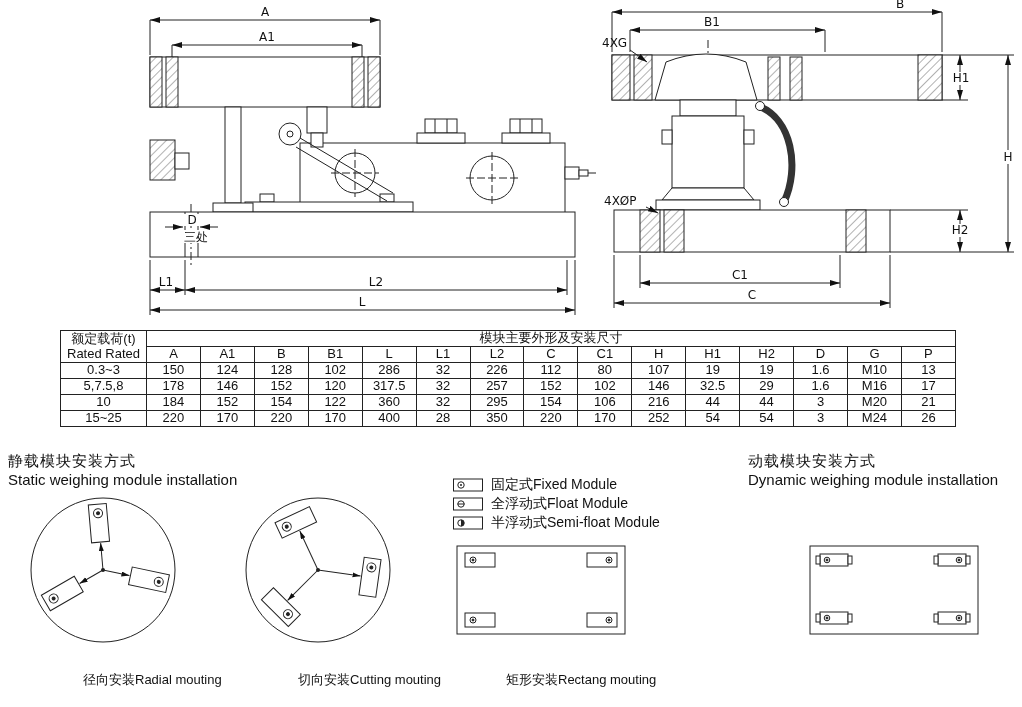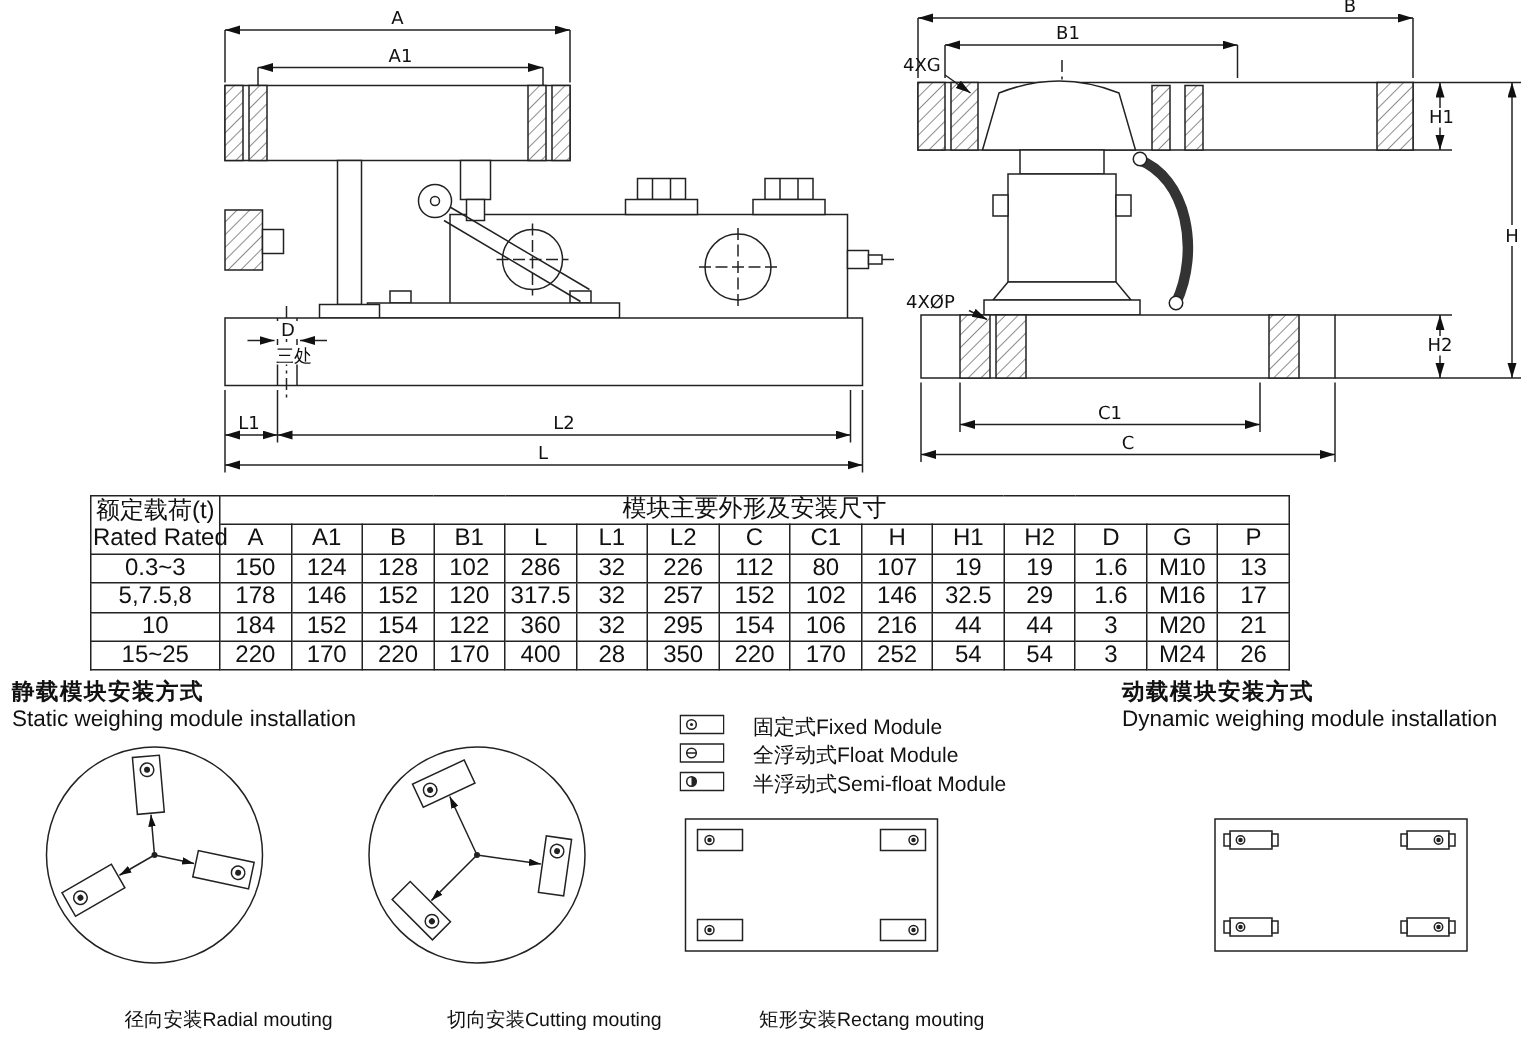--- a/index.html
+++ b/index.html
@@ -2,28 +2,28 @@
 <html><head>
 <meta charset="utf-8">
 <style>
   *{margin:0;padding:0;box-sizing:border-box}
   body{background:#fff;font-family:"Liberation Sans","DejaVu Sans",sans-serif;color:#111}
   .page{position:relative;width:1022px;height:707px;background:#fff;overflow:hidden}
   .abs{position:absolute}
   svg{display:block}
   svg text{font-family:"DejaVu Sans","Liberation Sans",sans-serif;font-size:12px;fill:#111;stroke:none}
   svg text.cjk{font-size:12px}
-  .dim-table{position:absolute;left:60px;top:330px;width:800px;border-collapse:collapse;table-layout:fixed;font-size:16px}
+  .dim-table{position:absolute;left:60px;top:330px;width:896px;border-collapse:collapse;table-layout:fixed;font-size:13px}
   .dim-table th,.dim-table td{border:1px solid #222;text-align:center;padding:0 1px;height:16px;line-height:1.15;font-weight:normal;white-space:nowrap}
   .load-col{width:86px}
-  .title-cn{font-size:15px;font-weight:bold;letter-spacing:1px}
+  .title-cn{font-size:15px;font-weight:normal;letter-spacing:1px}
   .title-en{font-size:15px}
   .caption{font-size:13px}
   .legend{display:flex;flex-direction:column;gap:1px}
-  .legend-row{display:flex;gap:19px;height:18px;font-size:14px}
+  .legend-row{display:flex;align-items:center;gap:8px;height:18px;font-size:14px}
 </style>
 </head>
 <body>
 
 <div class="page">
 
   <svg class="abs" style="left:55px;top:5px" width="545" height="318" viewBox="0 0 545 318">
     <defs>
       <pattern id="ht" width="6" height="6" patternUnits="userSpaceOnUse" patternTransform="rotate(45)">
         <rect width="6" height="6" fill="#fff"></rect>

